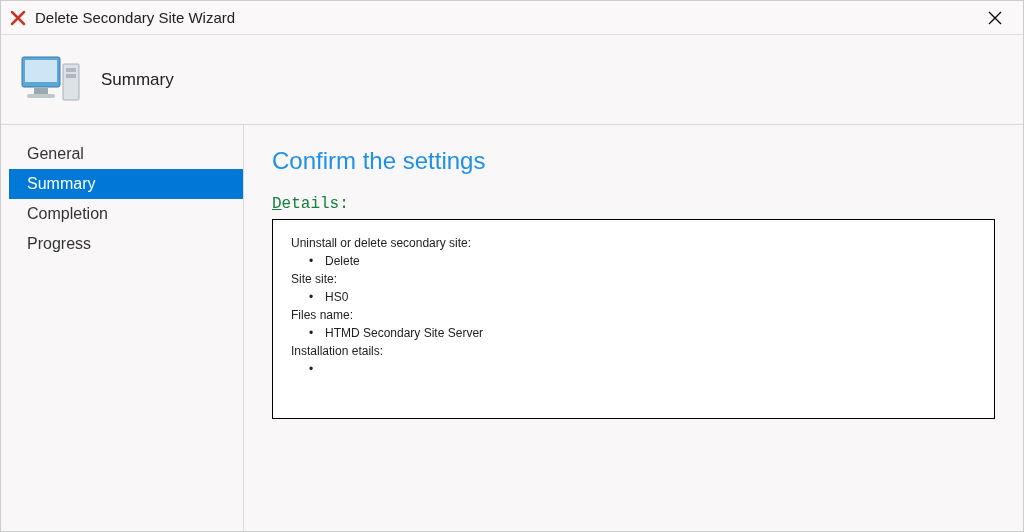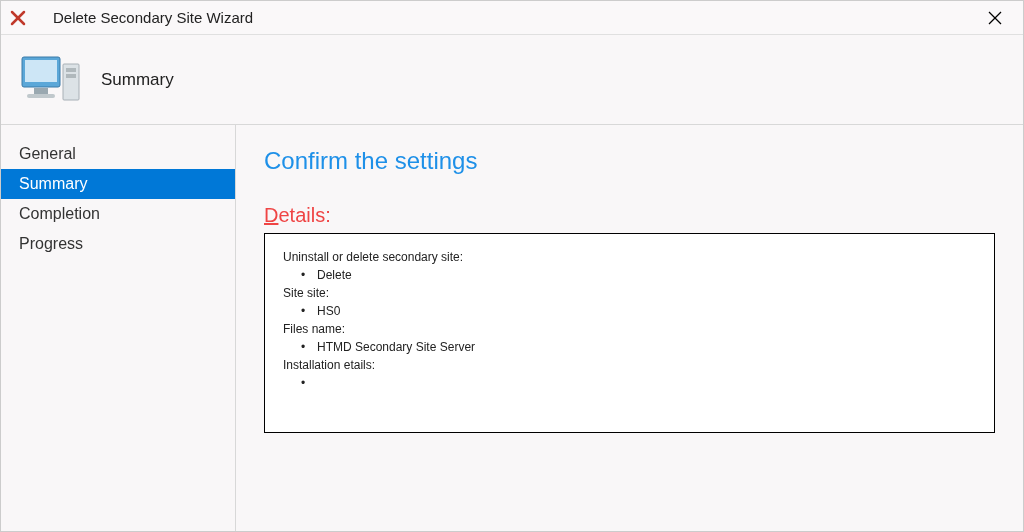--- a/index.html
+++ b/index.html
@@ -19,21 +19,20 @@
       display: flex;
       flex-direction: column;
     }
     .titlebar {
       height: 34px;
       display: flex;
       align-items: center;
       padding: 0 8px;
       border-bottom: 1px solid #e0e0e0;
       background: #faf8f9;
-      gap: 18px;
     }
     .title-icon {
       width: 18px;
       height: 18px;
       margin-right: 8px;
       display: flex;
       align-items: center;
       justify-content: center;
     }
     .window-title {
@@ -68,45 +67,47 @@
     }
     .body-area {
       flex: 1;
       display: flex;
       background: #f9f7f8;
     }
     .sidebar {
       width: 235px;
       border-right: 1px solid #d8d8d8;
       padding-top: 14px;
+      margin-left: 8px;
     }
     .sidebar-item {
       padding: 6px 18px;
       font-size: 16px;
       color: #333;
       cursor: pointer;
     }
     .sidebar-item.selected {
       background: #0078d7;
       color: #fff;
     }
     .content {
       flex: 1;
       padding: 22px 28px;
     }
     .content-heading {
       font-size: 24px;
       color: #1e90e8;
       font-weight: 400;
-      margin-bottom: 29px;
+      margin-bottom: 20px;
     }
     .details-label {
-      font-size: 20px;
-      color: #ef4444;
+      font-size: 16px;
+      color: #15803d;
       margin-bottom: 6px;
+      font-family: Liberation Mono, monospace;
     }
     .details-label .u { text-decoration: underline; }
     .details-box {
       border: 1px solid #000;
       background: #fff;
       padding: 14px 18px;
       font-size: 12px;
       color: #222;
       line-height: 1.5;
       min-height: 200px;

